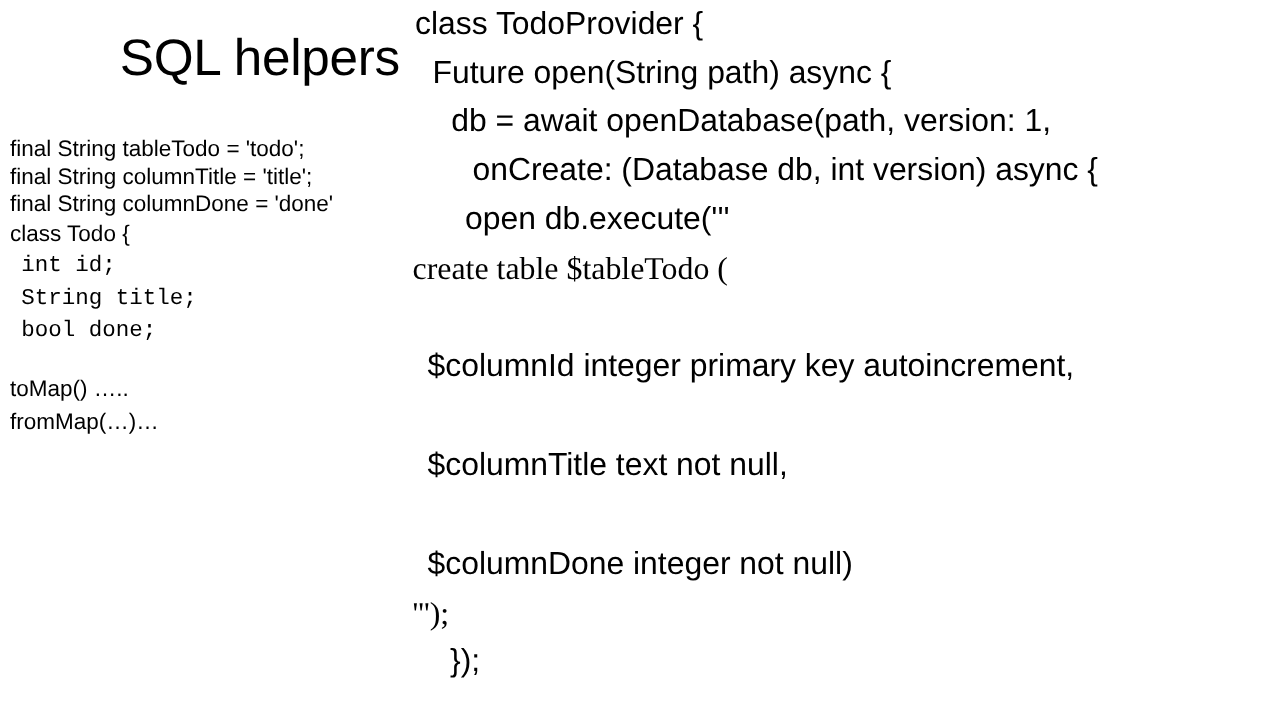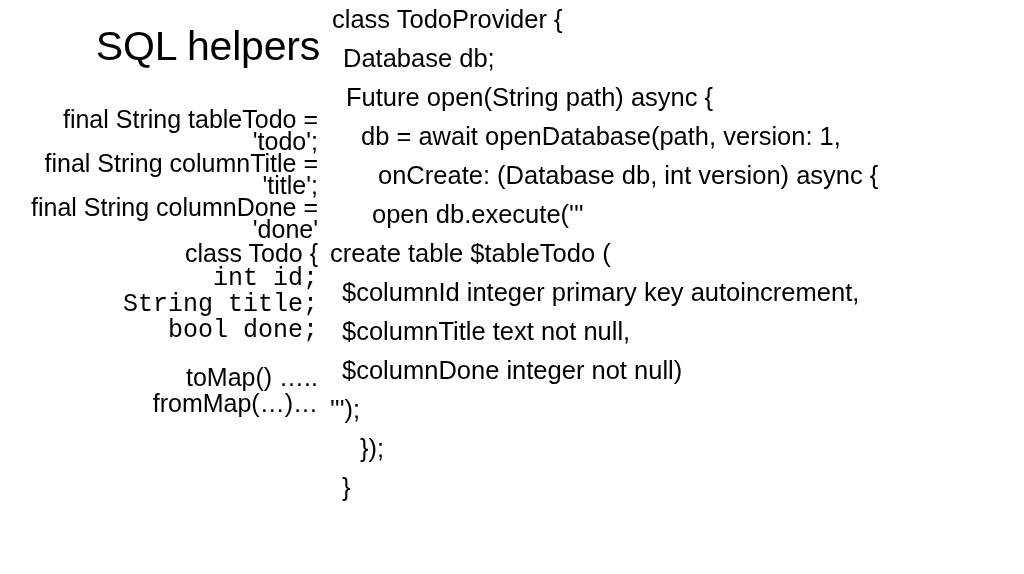--- a/index.html
+++ b/index.html
@@ -43,25 +43,24 @@
     white-space: nowrap;
     text-align: right;
   }
   .left-body {
     position: absolute;
     left: 0;
     top: 108px;
     width: 310px;
   }
   .lline {
-    font-size: 25px;
+    font-size: 18px;
     line-height: 26px;
     white-space: pre-wrap;
     word-break: break-word;
-    text-align: right;
   }
   .lline.wrapped {
     line-height: 22px;
   }
   .lline.blank {
     height: 20px;
     line-height: 20px;
   }
   .ind1 { padding-left: 9px; font-family: Liberation Mono, monospace; }
 
@@ -79,23 +78,23 @@
     line-height: 39px;
     white-space: pre;
   }
   .rline.blank { line-height: 39px; }
   .r-ind0 { padding-left: 2px; }
   .r-ind1 { padding-left: 13px; }
   .r-ind2 { padding-left: 16px; }
   .r-ind3 { padding-left: 31px; }
   .r-ind4 { padding-left: 48px; }
   .r-ind5 { padding-left: 42px; }
-  .r-ind6 { padding-left: 0px; }
+  .r-ind6 { padding-left: 0px; font-family: Liberation Serif, serif; }
   .r-ind7 { padding-left: 30px; }
-  .r-ind8 { padding-left: 12px; }
+  .r-ind8 { padding-left: 12px; margin-top: 40px; }
 </style>
 </head>
 <body>
 
 <div class="slide">
 
   <div class="left-col">
 
     <div class="slide-title">SQL helpers</div>
 
@@ -108,21 +107,20 @@
       <div class="lline ind1">String title;</div>
       <div class="lline ind1">bool done;</div>
       <div class="lline blank"></div>
       <div class="lline">toMap() …..</div>
       <div class="lline">fromMap(…)…</div>
     </div>
   </div>
 
   <div class="right-col">
     <div class="rline r-ind0">class TodoProvider {</div>
-    <div class="rline r-ind1">Database db;</div>
     <div class="rline blank"></div>
     <div class="rline r-ind2">Future open(String path) async {</div>
     <div class="rline r-ind3">db = await openDatabase(path, version: 1,</div>
     <div class="rline r-ind4">onCreate: (Database db, int version) async {</div>
     <div class="rline r-ind5">open db.execute('''</div>
     <div class="rline r-ind6">create table $tableTodo (</div>
     <div class="rline r-ind8">$columnId integer primary key autoincrement,</div>
     <div class="rline r-ind8">$columnTitle text not null,</div>
     <div class="rline r-ind8">$columnDone integer not null)</div>
     <div class="rline r-ind6">''');</div>

